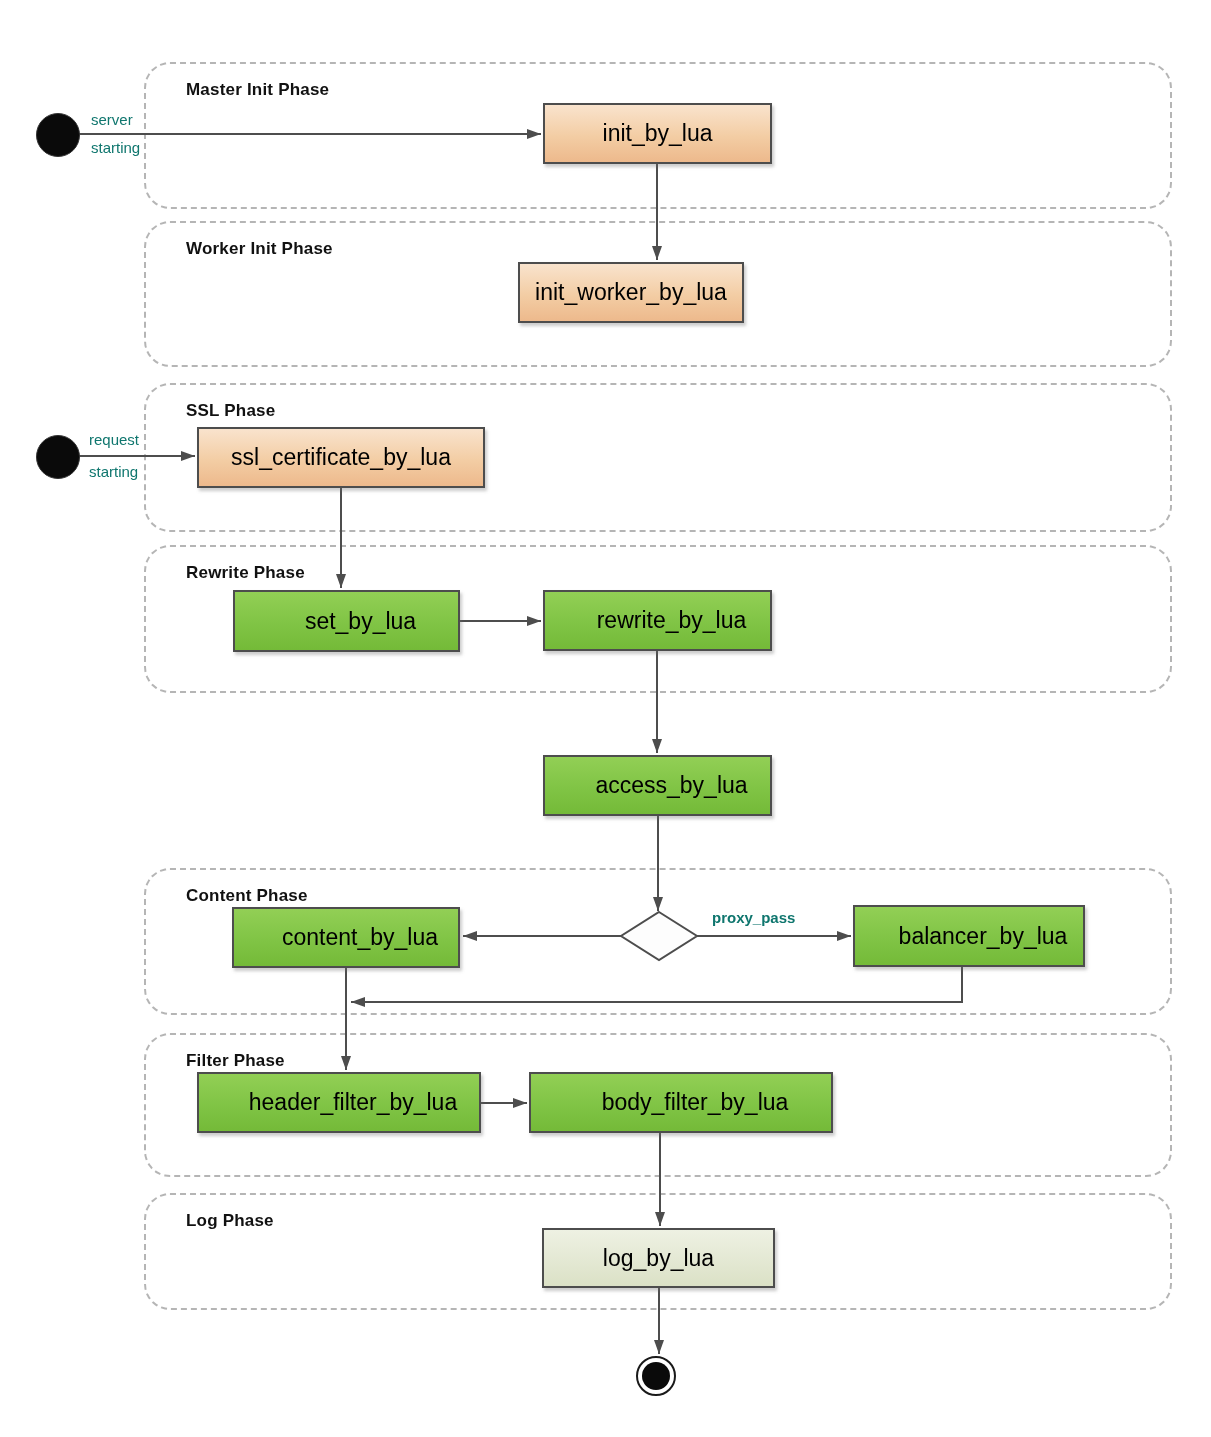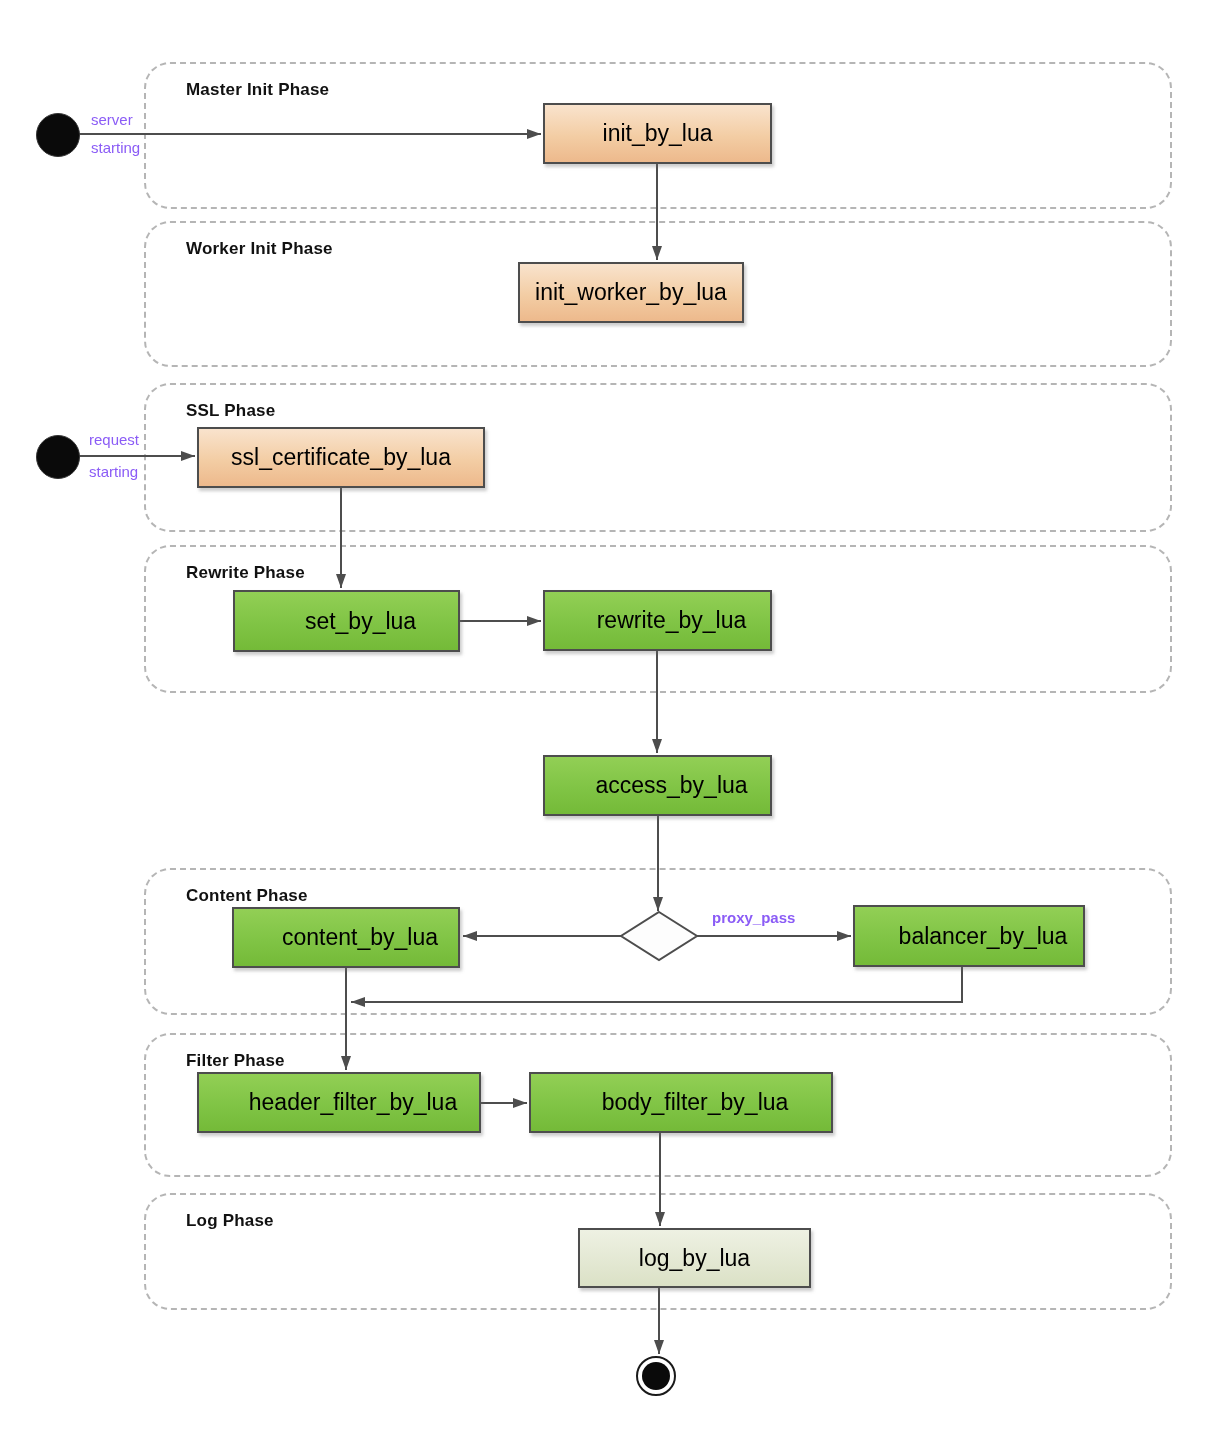--- a/index.html
+++ b/index.html
@@ -27,36 +27,35 @@
   .node.orange {
     background:linear-gradient(180deg, var(--orange-top,#f9e3cd) 0%, #f3cda4 55%, var(--orange-bottom,#edb98c) 100%);
     text-align:right;
   }
   .node.green {
     background:linear-gradient(180deg, var(--green-top,#92cf55) 0%, #80c445 55%, var(--green-bottom,#74ba38) 100%);
     padding-left:28px;
   }
   .node.olive {
     background:linear-gradient(180deg, var(--log-top,#eef1e3) 0%, var(--log-bottom,#dbe1c6) 100%);
-    margin-left:36px;
   }
   .start-node {
     position:absolute; width:42px; height:42px; border-radius:50%;
     background:#0a0a0a; border:1px solid #333; z-index:3;
   }
   .end-node {
     position:absolute; width:40px; height:40px; border-radius:50%;
     box-sizing:border-box; border:2px solid #1a1a1a; background:#ffffff; z-index:3;
   }
   .end-node::after {
     content:""; position:absolute; left:4px; top:4px; right:4px; bottom:4px;
     border-radius:50%; background:#0a0a0a;
   }
   .edge-label {
-    position:absolute; font-size:15px; color:#8b5cf6; z-index:4; white-space:nowrap;
+    position:absolute; font-size:15px; color:#0f766e; z-index:4; white-space:nowrap;
   }
 </style>
 </head>
 <body>
 
 <div id="stage">
 
   <div class="phase" style="top:62px;height:147px">
     <div class="phase-label">Master Init Phase</div>
   </div>

